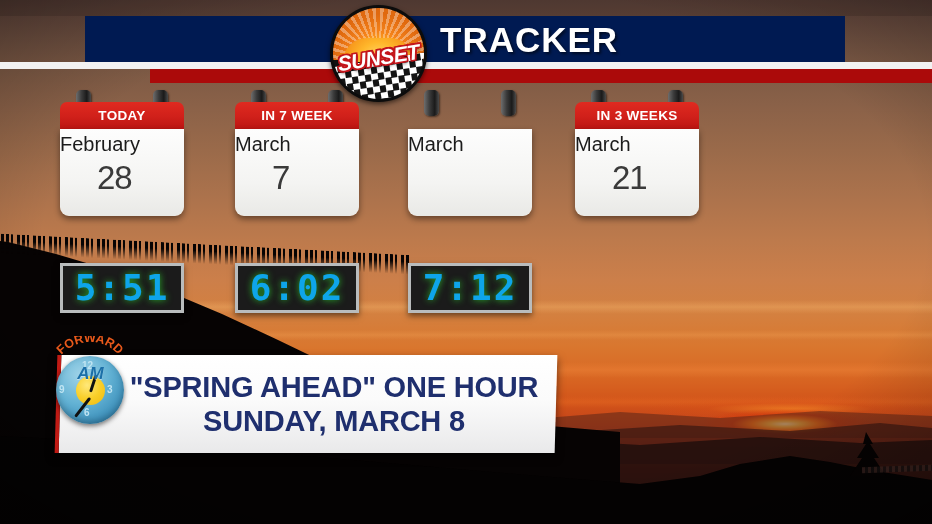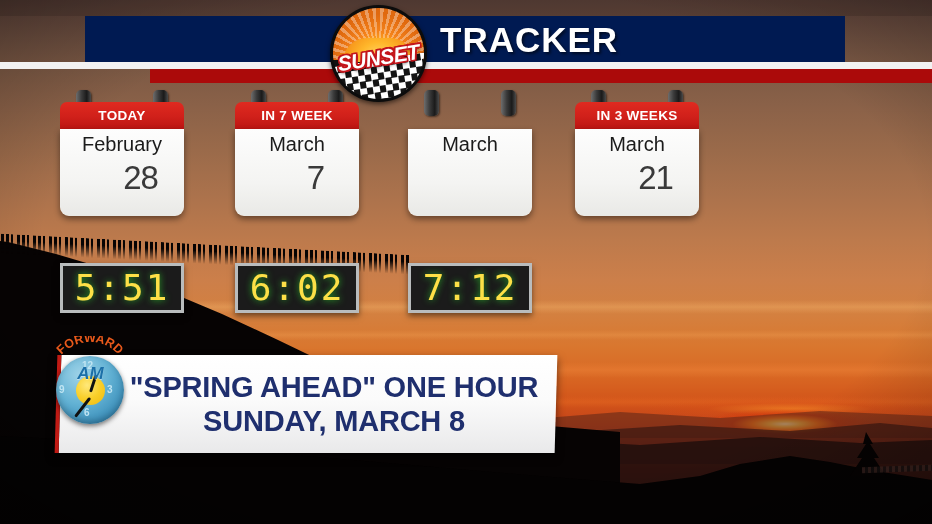--- a/index.html
+++ b/index.html
@@ -166,35 +166,35 @@
     border-radius:7px 7px 0 0;
     background:linear-gradient(to bottom,#e02a20 0%, #d0201a 55%, #bb1512 100%);
     color:#fff; font-size:13.5px; font-weight:bold; letter-spacing:.3px;
     display:flex; align-items:center; justify-content:center;
   }
   .cal-body {
     position:absolute; left:0; top:27px; width:124px; height:87px;
     border-radius:0 0 9px 9px;
     background:linear-gradient(to bottom,#fdfdfd 0%, #f4f4f2 62%, #e9e9e6 100%);
     box-shadow:0 3px 6px rgba(0,0,0,.45);
-    display:flex; flex-direction:column; align-items:center;
+    display:flex; flex-direction:column; align-items:flex-start;
   }
   .cal-month { font-size:20px; color:#1b1b1b; margin-top:4px; line-height:23px; }
   .cal-day { font-size:33px; font-weight:normal; color:#3a3a3a; line-height:48px; margin-top:-2px; letter-spacing:-1px;margin-left:37px; }
 
   
   .clock {
     position:absolute; top:263px; width:124px; height:50px;
     background:#1b1b1b; border:3px solid #b9bcbd;
     box-shadow:0 3px 6px rgba(0,0,0,.5);
     display:flex; align-items:center; justify-content:center;
   }
   .clock span {
     font-family:"DejaVu Sans Mono", monospace;
-    font-size:36px; font-weight:normal; color:#fde047;
+    font-size:36px; font-weight:bold; color:#0ea5e9;
     letter-spacing:2px; line-height:38px;
     text-shadow:0 0 7px rgba(46,224,46,.75);
   }
 
   
   .banner-wrap { position:absolute; left:56px; top:355px; width:500px; height:98px; }
   .banner {
     position:absolute; inset:0;
     background:linear-gradient(to bottom,#ffffff 0%, #fbfbfb 45%, #e9e9ea 100%);
     transform:skewX(-1.6deg);

